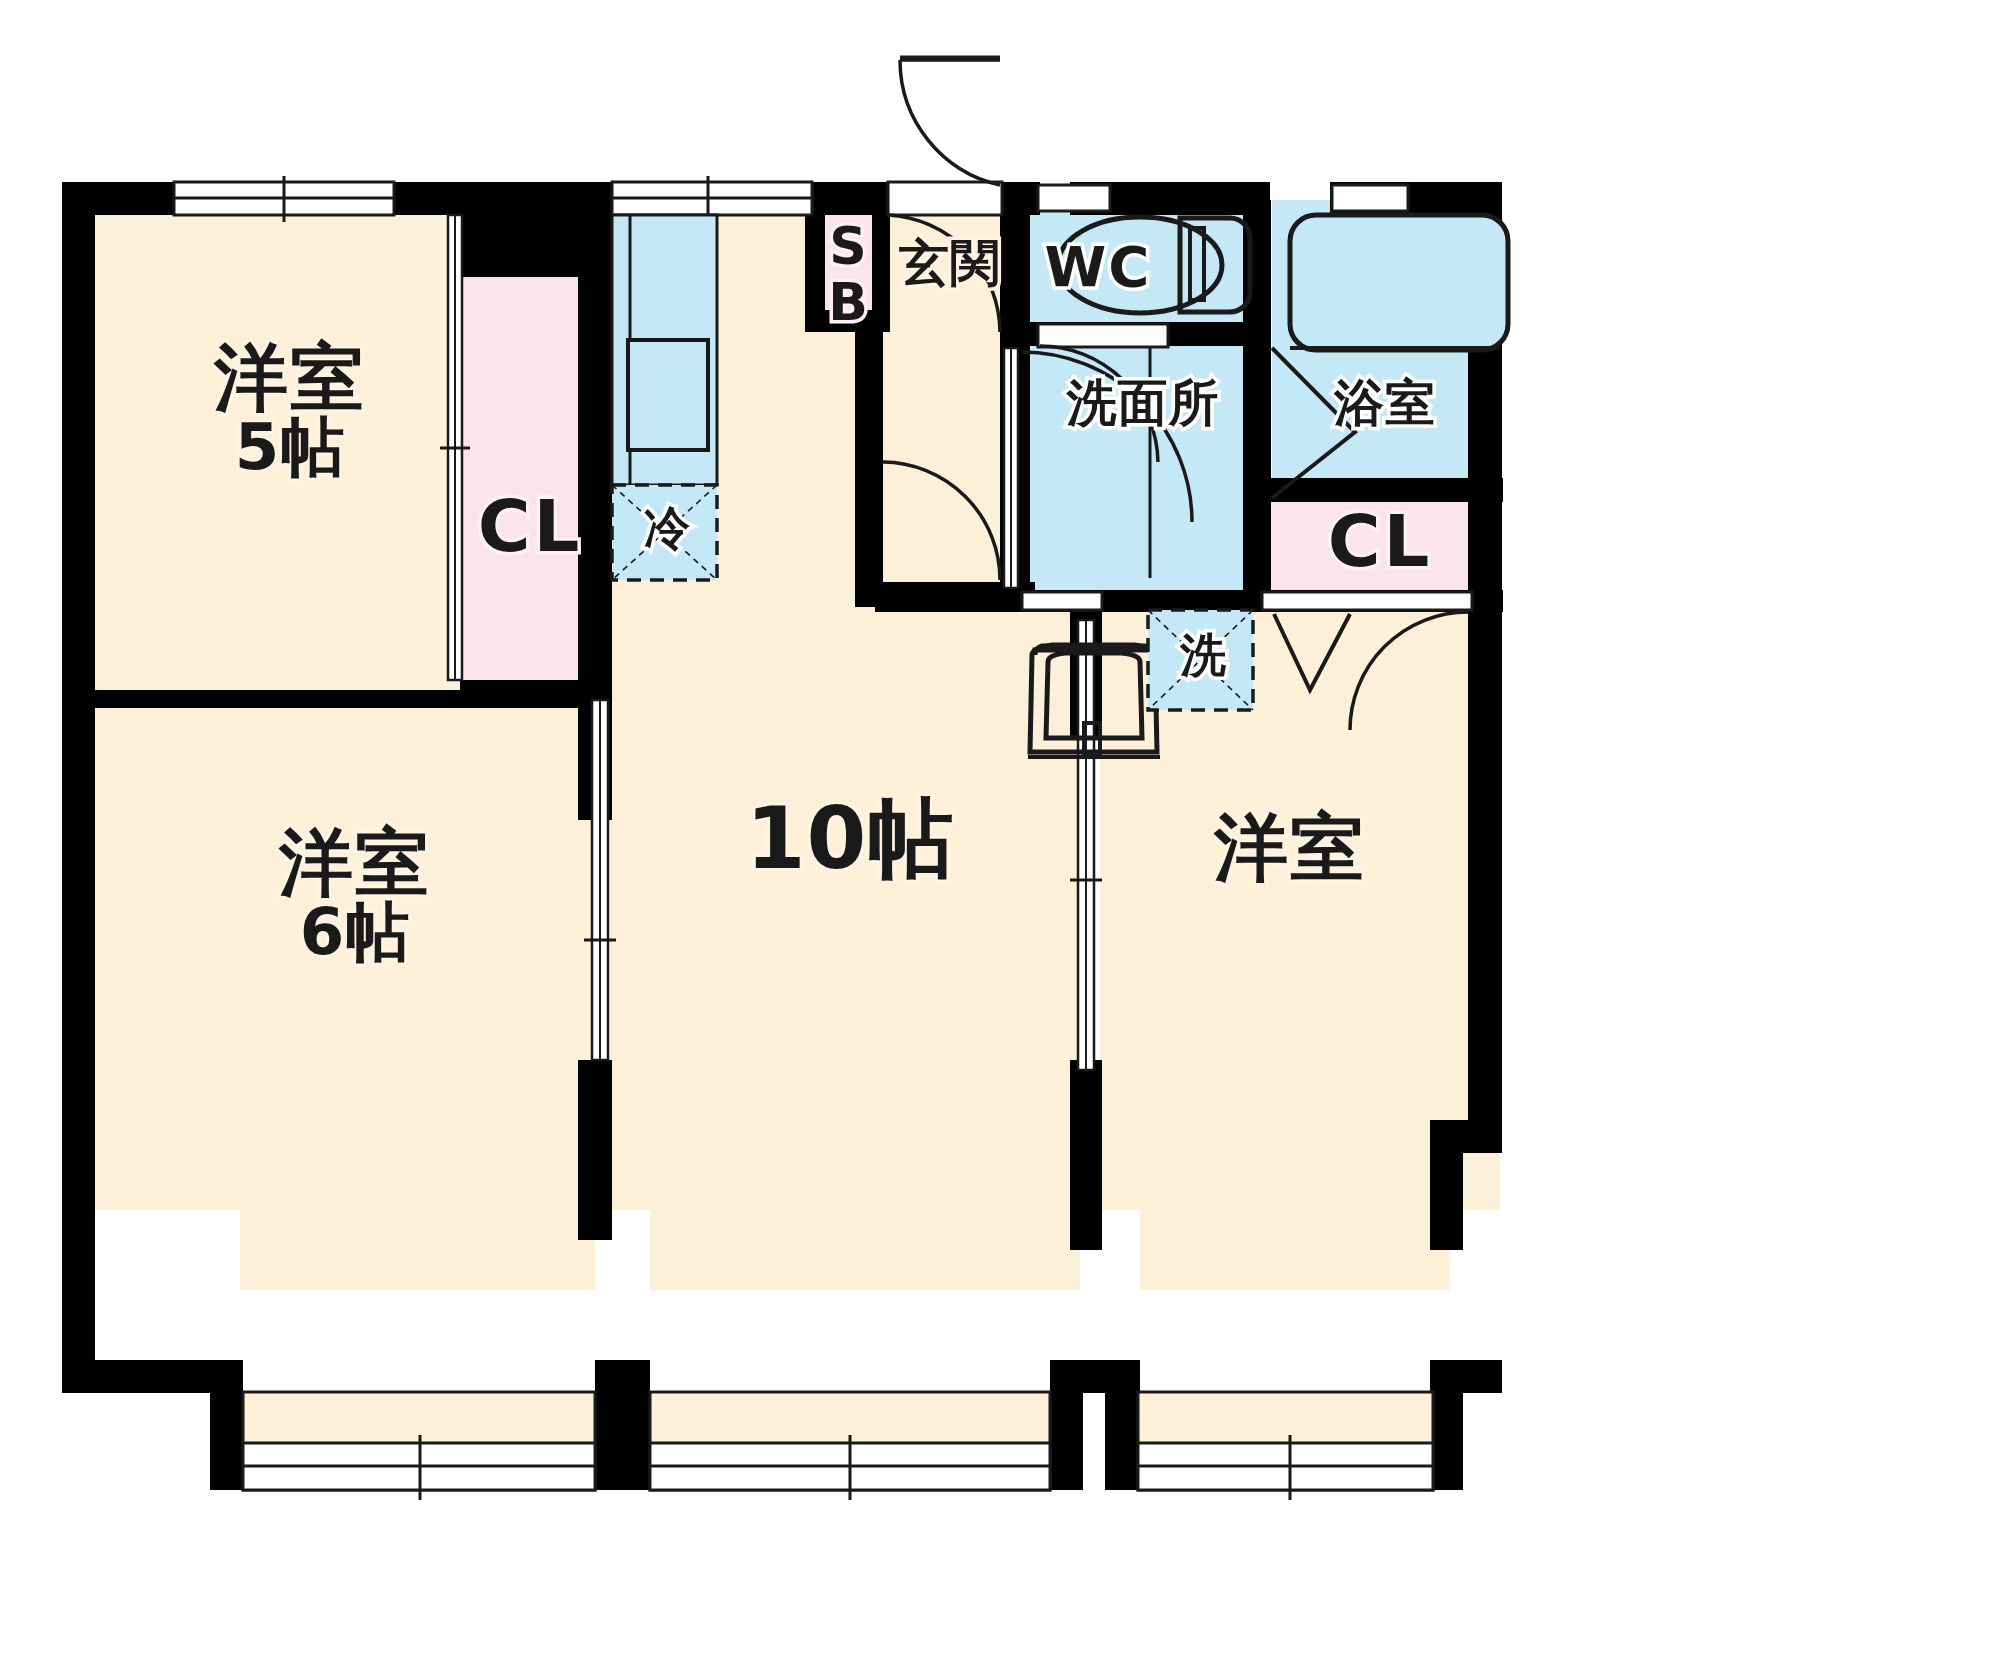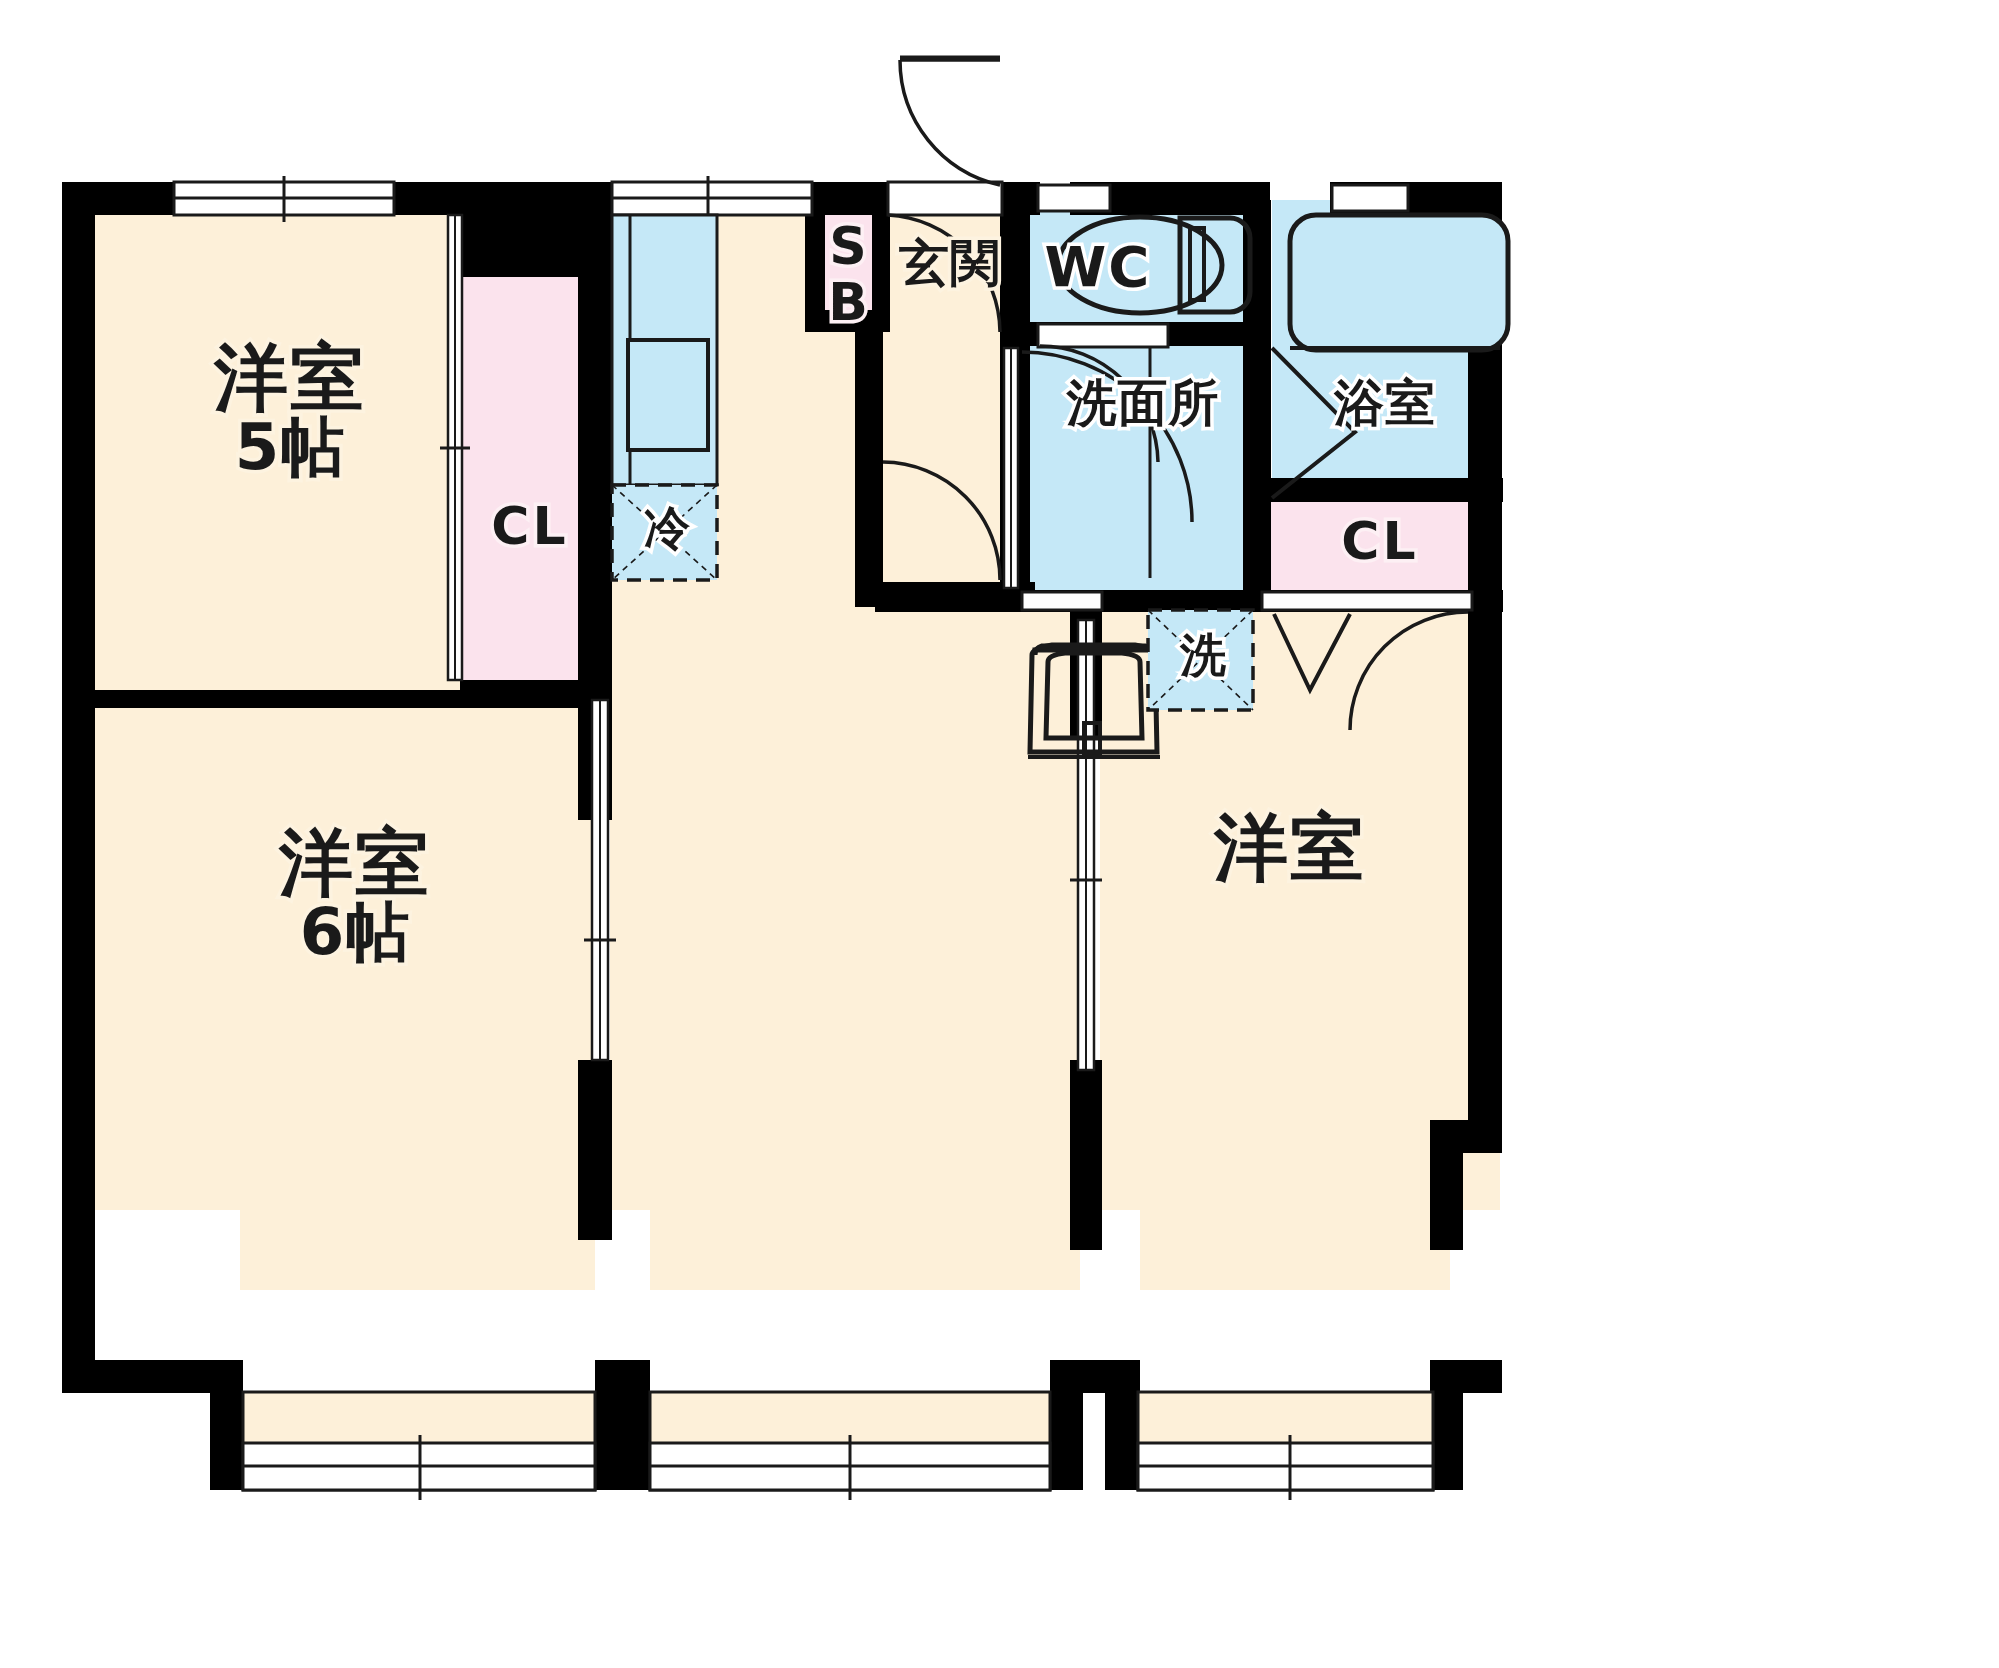--- a/index.html
+++ b/index.html
@@ -18,21 +18,21 @@
     -webkit-text-stroke: 7px #fdf3e0;
     paint-order: stroke fill;
   }
   .lbl.on-blue{ -webkit-text-stroke-color:#ffffff; }
   .lbl.on-pink{ -webkit-text-stroke-color:#fdf0f4; }
   .lbl span{display:block;}
   .room-name{font-size:74px;letter-spacing:2px;margin-top:10px;}
   .room-size{font-size:64px;letter-spacing:1px;}
   .ldk-name{font-size:86px;letter-spacing:3px;}
   .ldk-size{font-size:86px;letter-spacing:1px;}
-  .cl-lbl{font-size:52px;letter-spacing:3px;margin-top:10px;}
+  .cl-lbl{font-size:72px;letter-spacing:3px;}
   .wc-lbl{font-size:56px;letter-spacing:2px;}
   .small-jp{font-size:50px;letter-spacing:1px;}
   .sb-lbl{font-size:52px;line-height:1.08;letter-spacing:0px;}
   .tiny-jp{font-size:46px;}
 </style>
 </head>
 <body>
 
 <div id="stage">
 
@@ -305,20 +305,21 @@
     <span>洋室</span>
     <span class="room-size">5帖</span>
   </div>
 
   <div class="lbl room-name" style="left:205px; top:815px; width:300px;">
     <span>洋室</span>
     <span class="room-size">6帖</span>
   </div>
 
   <div class="lbl ldk-name" style="left:700px; top:795px; width:300px;">
+    <span class="ldk-size">10帖</span>
   </div>
 
   <div class="lbl room-name" style="left:1140px; top:800px; width:300px;">
     <span>洋室</span>
   </div>
 
   <div class="lbl cl-lbl on-pink" style="left:470px; top:490px; width:120px;">
     <span>CL</span>
   </div>
 

